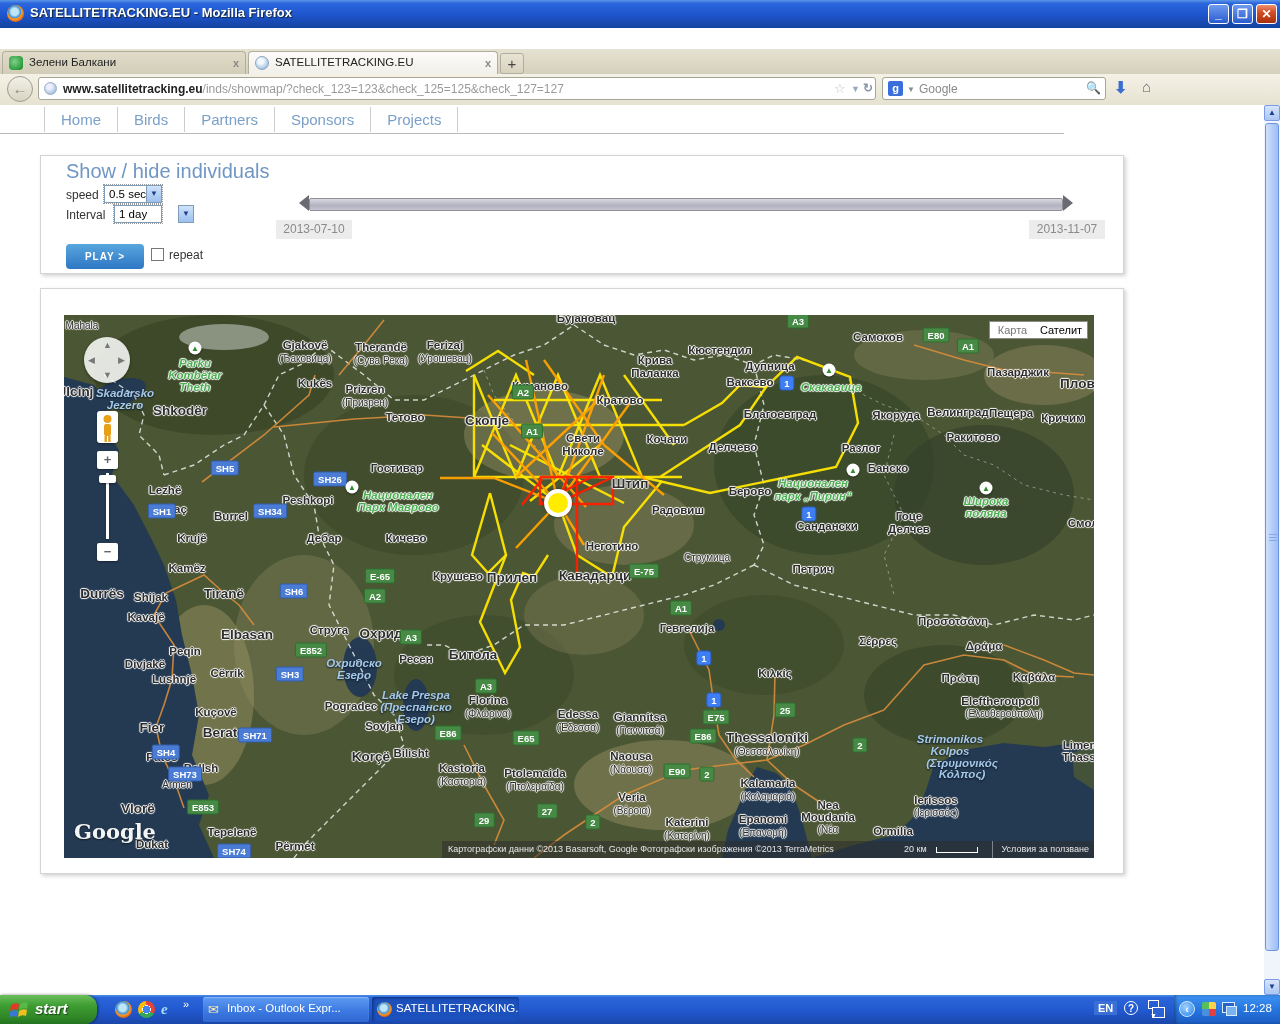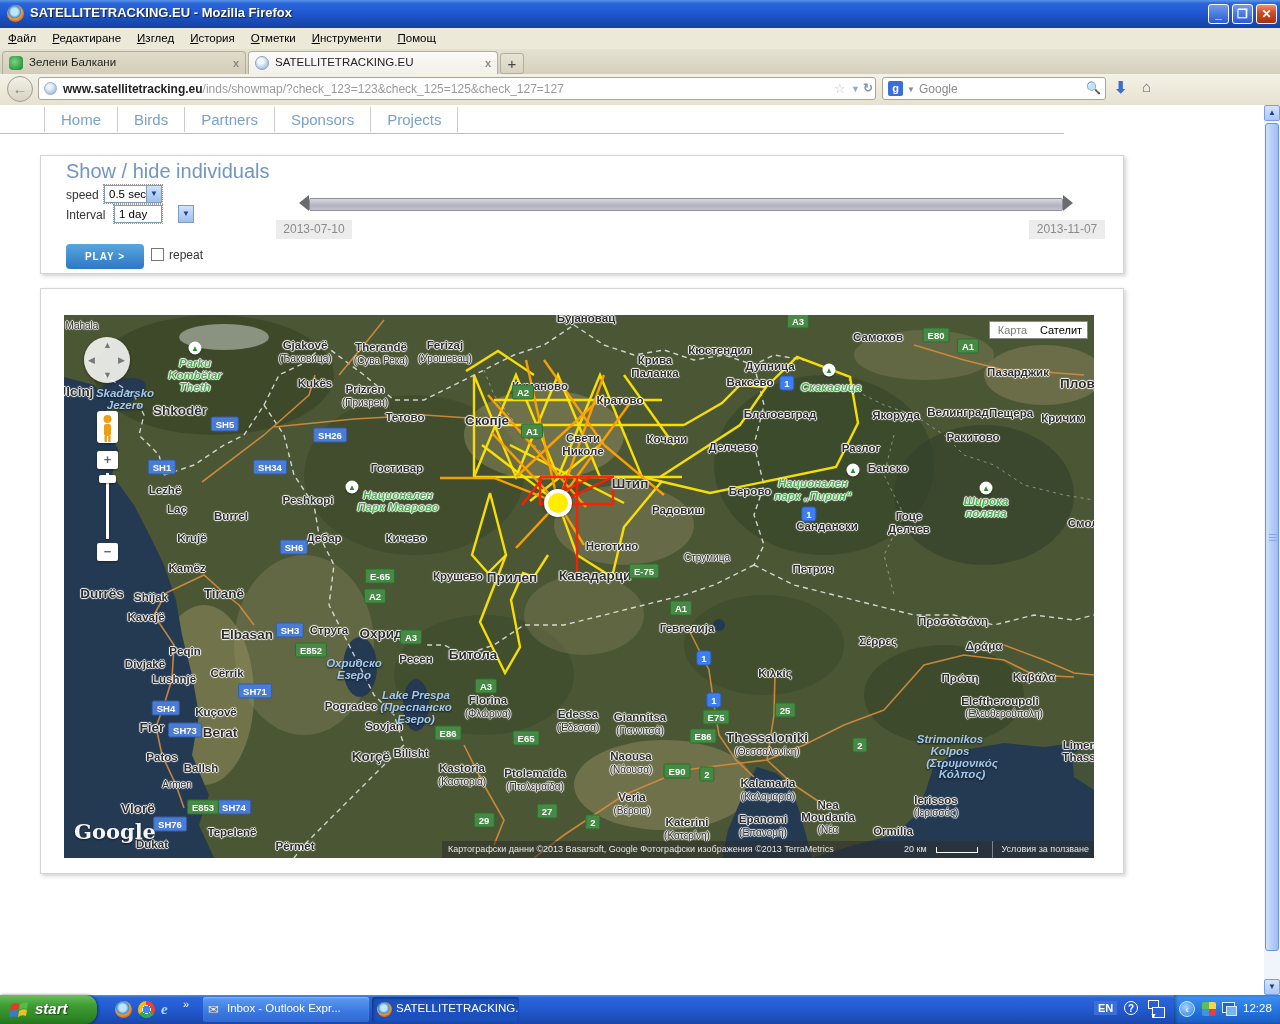--- a/index.html
+++ b/index.html
@@ -101,21 +101,21 @@
   #map-labels{position:absolute;left:0;top:0;width:1030px;height:543px;}
   .mlabel{position:absolute;transform:translate(-50%,-50%);white-space:nowrap;
     font-size:11.5px;color:#2d2d2d;font-weight:bold;
     text-shadow:1px 0 1px #fff,-1px 0 1px #fff,0 1px 1px #fff,0 -1px 1px #fff;}
   .mlabel.b{font-size:13.5px;}
   .mlabel.s{font-size:10px;font-weight:normal;}
   .mlabel.w{color:#a6c8e8;font-style:italic;font-weight:bold;text-shadow:0 1px 2px #0a1828;}
   .mlabel.p{color:#4db052;font-style:italic;text-shadow:1px 0 1px #fff,-1px 0 1px #fff,0 1px 1px #fff,0 -1px 1px #fff;}
   .badge{position:absolute;transform:translate(-50%,-50%);font-size:9.5px;font-weight:bold;color:#fff;
     padding:1px 4px;border-radius:2px;white-space:nowrap;}
-  .badge.bl{background:#4a7cd6;border:1px solid #335da8;}
+  .badge.bl{background:#4a7cd6;border:1px solid #335da8;margin-top:44px;}
   .badge.gr{background:#468a46;border:1px solid #2e6e2e;}
   .badge.b2{background:#3d7ef5;border:1px solid #2a5fc0;border-radius:3px;}
   .parkdot{position:absolute;transform:translate(-50%,-50%);width:13px;height:13px;border-radius:50%;
     background:#fff;color:#2e8e2e;font-size:8px;text-align:center;line-height:13px;box-shadow:0 1px 2px rgba(0,0,0,.4);}
   #marker{left:494px;top:188px;width:20px;height:20px;transform:translate(-50%,-50%);
     background:#ffec00;border:4px solid #fff;border-radius:50%;box-shadow:0 0 3px rgba(0,0,0,.5);}
   #pan-ctl{left:20px;top:22px;width:46px;height:46px;border-radius:50%;background:rgba(255,255,255,.85);
     box-shadow:0 1px 3px rgba(0,0,0,.4);color:#787878;}
   .pan-ar{position:absolute;font-size:9px;}
   #pegman{left:33px;top:96px;width:21px;height:32px;background:#fff;border-radius:3px;box-shadow:0 1px 2px rgba(0,0,0,.4);}
@@ -208,21 +208,20 @@
 <div id="screen">
 
   <div class="abs" id="titlebar">
     <div class="abs" id="title-icon"></div>
     <div class="abs" id="title-text">SATELLITETRACKING.EU - Mozilla Firefox</div>
     <div class="abs wbtn min">_</div>
     <div class="abs wbtn max">❐</div>
     <div class="abs wbtn close">✕</div>
   </div>
 
-  <div class="abs" id="menubar"><span class="menu-item">Файл</span><span class="menu-item">Редактиране</span><span class="menu-item">Изглед</span><span class="menu-item">История</span><span class="menu-item">Отметки</span><span class="menu-item">Инструменти</span><span class="menu-item">Помощ</span></div>
 
   <div class="abs" id="tabstrip">
     <div class="abs tab" id="tab1">
       <span class="ticon"></span>
       <span>Зелени Балкани</span>
       <span class="tclose">x</span>
     </div>
     <div class="abs tab" id="tab2">
       <span class="ticon"></span>
       <span>SATELLITETRACKING.EU</span>

